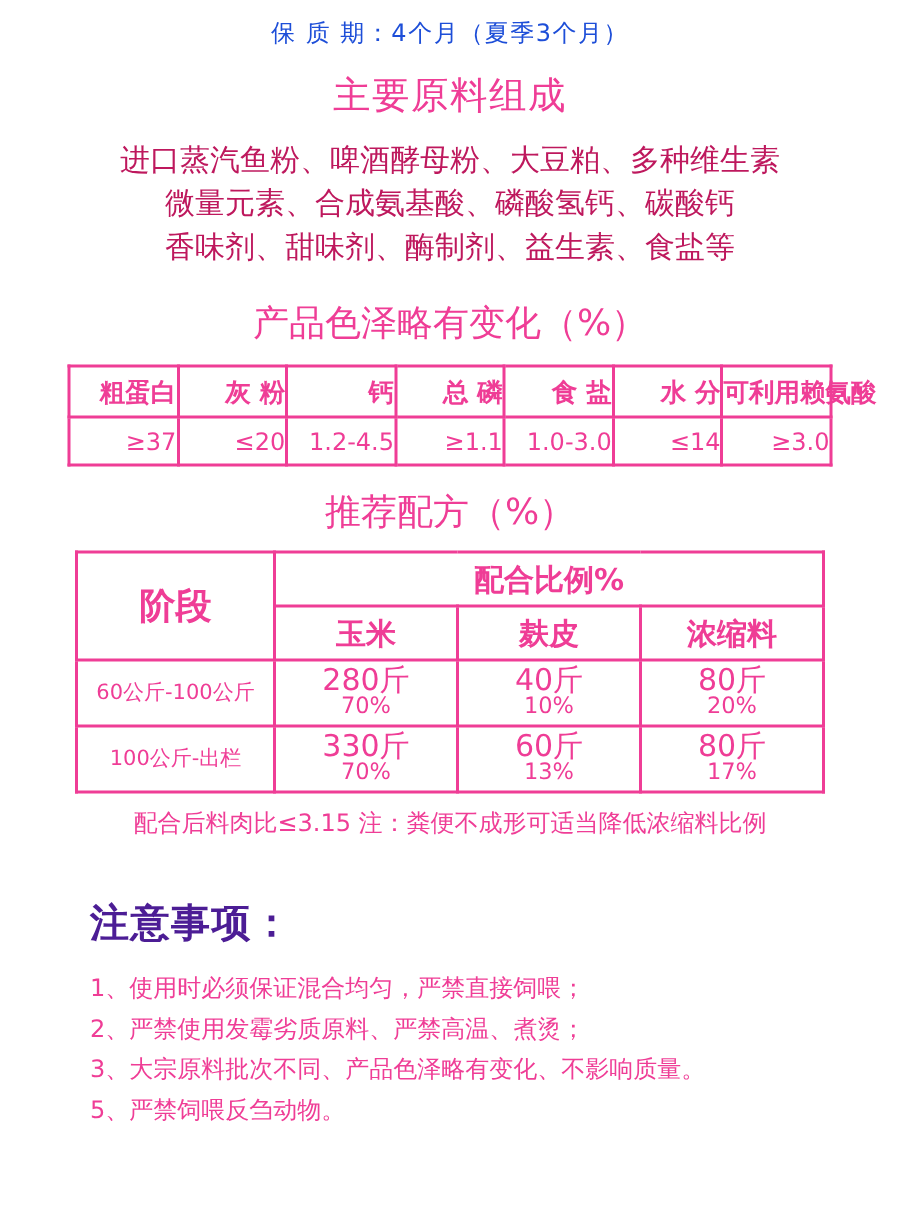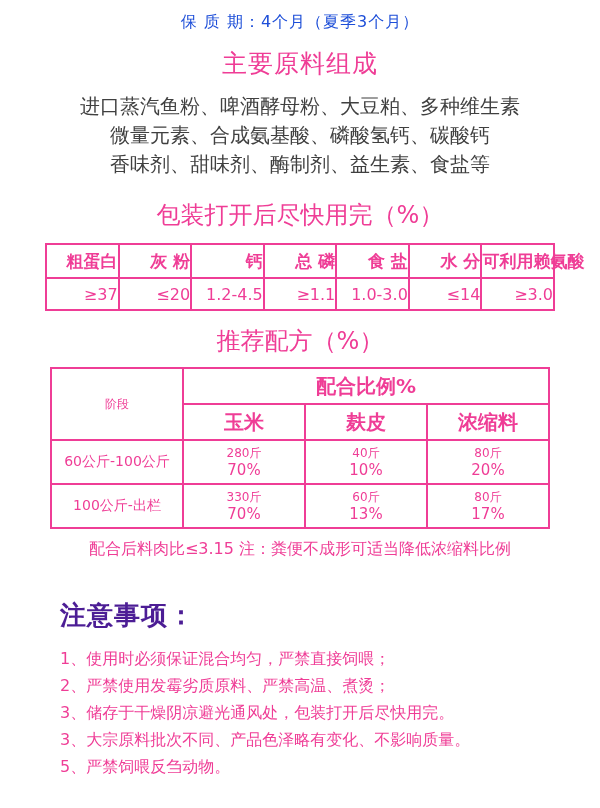--- a/index.html
+++ b/index.html
@@ -37,21 +37,21 @@
     font-size: 25px;
     color: #ef3d96;
     margin-top: 14px;
     letter-spacing: 1px;
   }
   .ingredients {
     margin-top: 12px;
     font-size: 20px;
     line-height: 29px;
     text-align: center;
-    color: #404040;
+    color: #be185d;
     letter-spacing: 0px;
   }
   .heading2 {
     font-size: 24px;
     margin-top: 20px;
     letter-spacing: 0px;
   }
   .heading3 {
     font-size: 24px;
     margin-top: 14px;
@@ -95,22 +95,22 @@
     width: 500px;
     table-layout: fixed;
   }
   .tbl-formula td {
     border: 2px solid #ef3d96;
     text-align: center;
     color: #ef3d96;
     padding: 2px 0;
   }
   .tbl-formula .h-stage {
-    font-size: 12px;
-    font-weight: normal;
+    font-size: 24px;
+    font-weight: bold;
     width: 130px;
   }
   .tbl-formula .h-ratio {
     font-size: 20px;
     font-weight: bold;
     height: 30px;
   }
   .tbl-formula .h-col {
     font-size: 20px;
     font-weight: bold;
@@ -119,21 +119,21 @@
   .tbl-formula .stage-cell {
     font-size: 14px;
     height: 38px;
   }
   .tbl-formula .val {
     font-size: 15px;
     line-height: 17px;
     height: 38px;
   }
   .tbl-formula .val .big {
-    font-size: 12px;
+    font-size: 20px;
   }
 
   .ratio-note {
     margin-top: 10px;
     font-size: 16px;
     text-align: center;
     color: #ef3d96;
     white-space: nowrap;
   }
 
@@ -165,21 +165,21 @@
   <div class="line shelf-life">保 质 期：4个月（夏季3个月）</div>
 
   <div class="line heading">主要原料组成</div>
 
   <div class="ingredients">
     <div>进口蒸汽鱼粉、啤酒酵母粉、大豆粕、多种维生素</div>
     <div>微量元素、合成氨基酸、磷酸氢钙、碳酸钙</div>
     <div>香味剂、甜味剂、酶制剂、益生素、食盐等</div>
   </div>
 
-  <div class="line heading2">包装打开后尽快用完（%）</div>
+  <div class="line heading2">产品色泽略有变化（%）</div>
 
   <table class="tbl-analysis">
     <tbody>
         <tr class="head">
       <td>粗蛋白</td>
       <td>灰 粉</td>
       <td>钙</td>
       <td>总 磷</td>
       <td>食 盐</td>
       <td>水 分</td>
@@ -243,18 +243,17 @@
     </tr>
   </tbody>
     </table>
 
   <div class="ratio-note">配合后料肉比≤3.15 注：粪便不成形可适当降低浓缩料比例</div>
 
   <div class="notice-title">注意事项：</div>
   <div class="notice-list">
     <div class="notice-item">1、使用时必须保证混合均匀，严禁直接饲喂；</div>
     <div class="notice-item">2、严禁使用发霉劣质原料、严禁高温、煮烫；</div>
-    <div class="notice-item">3、储存于干燥阴凉避光通风处，包装打开后尽快用完。</div>
     <div class="notice-item">3、大宗原料批次不同、产品色泽略有变化、不影响质量。</div>
     <div class="notice-item">5、严禁饲喂反刍动物。</div>
   </div>
 
 </div>
 
 </body></html>

